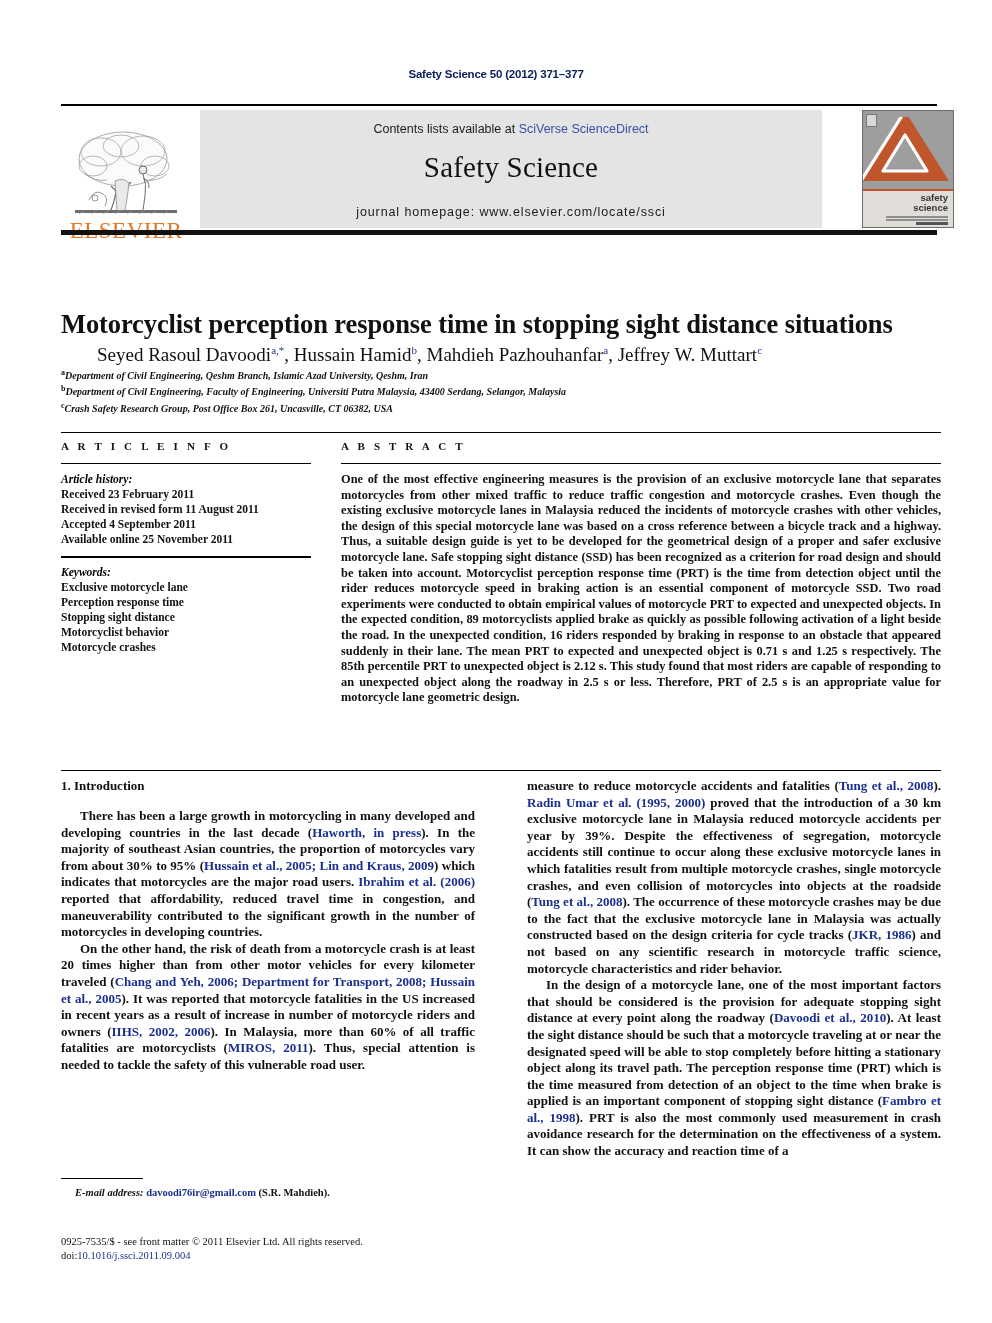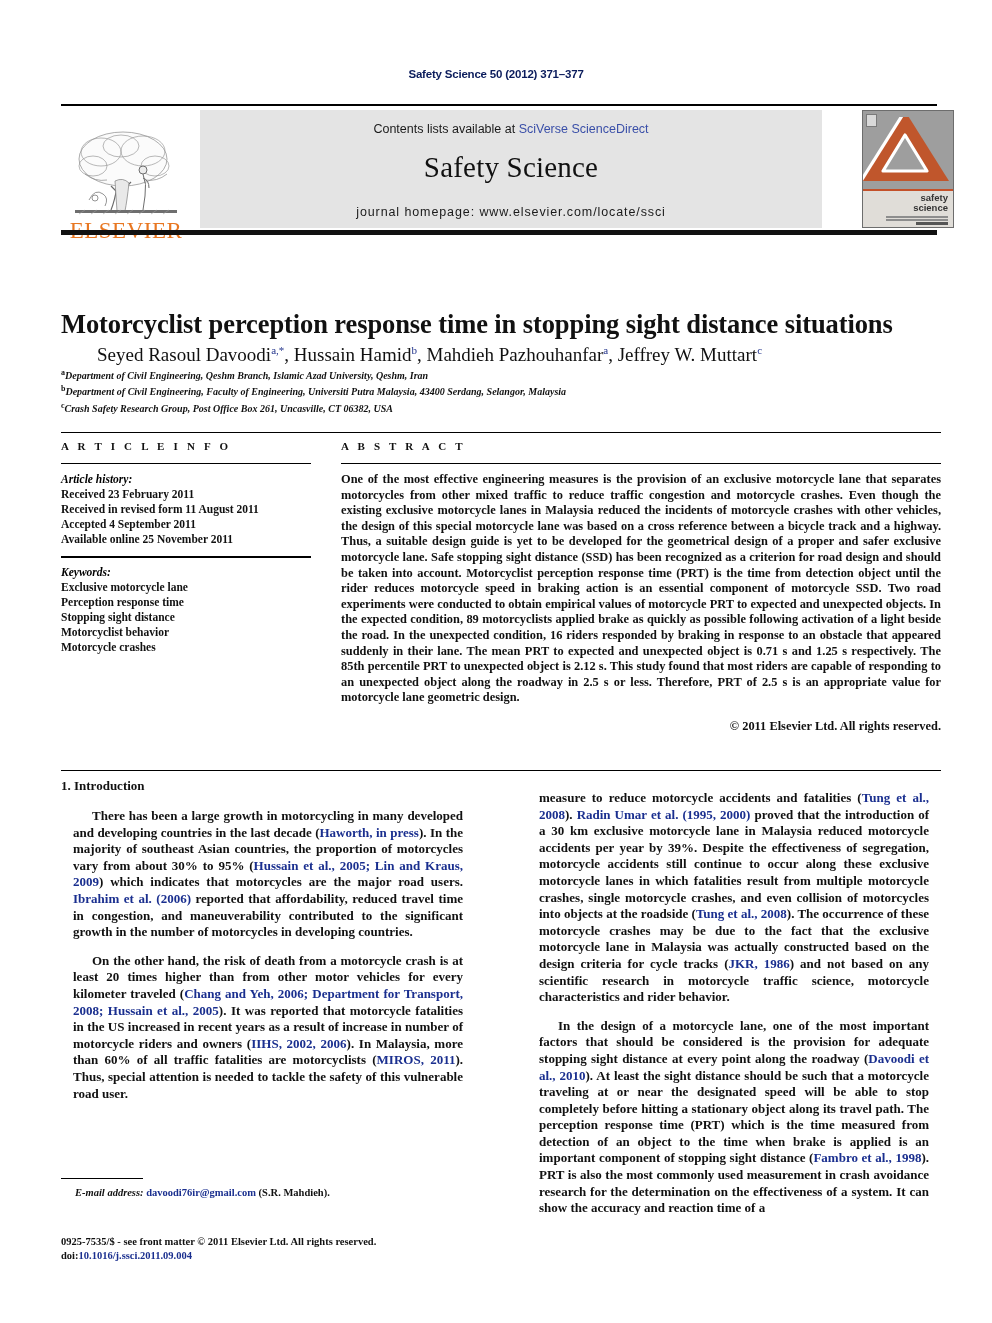--- a/index.html
+++ b/index.html
@@ -312,21 +312,21 @@
     line-height: 16px;
     margin: 0 0 14px 0;
     color: #111;
   }
   p.para {
     font-family: "Liberation Serif", serif;
     font-weight: bold;
     font-size: 13px;
     line-height: 16.6px;
     text-align: justify;
-    margin: 12px;
+    margin: 0;
     text-indent: 19px;
     color: #111;
   }
   p.para.noindent { text-indent: 0; }
   .ref { color: #1a2f8f; }
 
   
   .footnote {
     position: absolute;
     left: 61px; top: 1178px;
@@ -347,21 +347,21 @@
     text-indent: -12px;
   }
   .fn-line .it { font-style: italic; text-align: center; }
   .fn-line .mail { color: #1a2f8f; }
 
   .colophon {
     position: absolute;
     left: 61px; top: 1235px;
     width: 480px;
     font-family: "Liberation Serif", serif;
-    font-weight: bold;
+    font-weight: normal;
     font-size: 10.5px;
     line-height: 13.5px;
     color: #111;
   }
   .colophon .doi { color: #1a2f8f; }
 </style>
 </head>
 <body>
 
 <div class="page">
@@ -476,21 +476,20 @@
       <div class="kw-line">Perception response time</div>
       <div class="kw-line">Stopping sight distance</div>
       <div class="kw-line">Motorcyclist behavior</div>
       <div class="kw-line">Motorcycle crashes</div>
     </div>
 
     <div class="col-abstract">
       <div class="sec-head">A B S T R A C T</div>
       <div class="hr-thin"></div>
       <div class="abstract-body">One of the most effective engineering measures is the provision of an exclusive motorcycle lane that separates motorcycles from other mixed traffic to reduce traffic congestion and motorcycle crashes. Even though the existing exclusive motorcycle lanes in Malaysia reduced the incidents of motorcycle crashes with other vehicles, the design of this special motorcycle lane was based on a cross reference between a bicycle track and a highway. Thus, a suitable design guide is yet to be developed for the geometrical design of a proper and safer exclusive motorcycle lane. Safe stopping sight distance (SSD) has been recognized as a criterion for road design and should be taken into account. Motorcyclist perception response time (PRT) is the time from detection object until the rider reduces motorcycle speed in braking action is an essential component of motorcycle SSD. Two road experiments were conducted to obtain empirical values of motorcycle PRT to expected and unexpected objects. In the expected condition, 89 motorcyclists applied brake as quickly as possible following activation of a light beside the road. In the unexpected condition, 16 riders responded by braking in response to an obstacle that appeared suddenly in their lane. The mean PRT to expected and unexpected object is 0.71 s and 1.25 s respectively. The 85th percentile PRT to unexpected object is 2.12 s. This study found that most riders are capable of responding to an unexpected object along the roadway in 2.5 s or less. Therefore, PRT of 2.5 s is an appropriate value for motorcycle lane geometric design.</div>
-      <div class="abstract-copy">© 2011 Elsevier Ltd. All rights reserved.</div>
     </div>
 
     <div class="abs-rule-bottom"></div>
   </div>
 
   <div class="body-cols">
 
     <div class="bcol left">
       <h2 class="h2">1. Introduction</h2>
 

